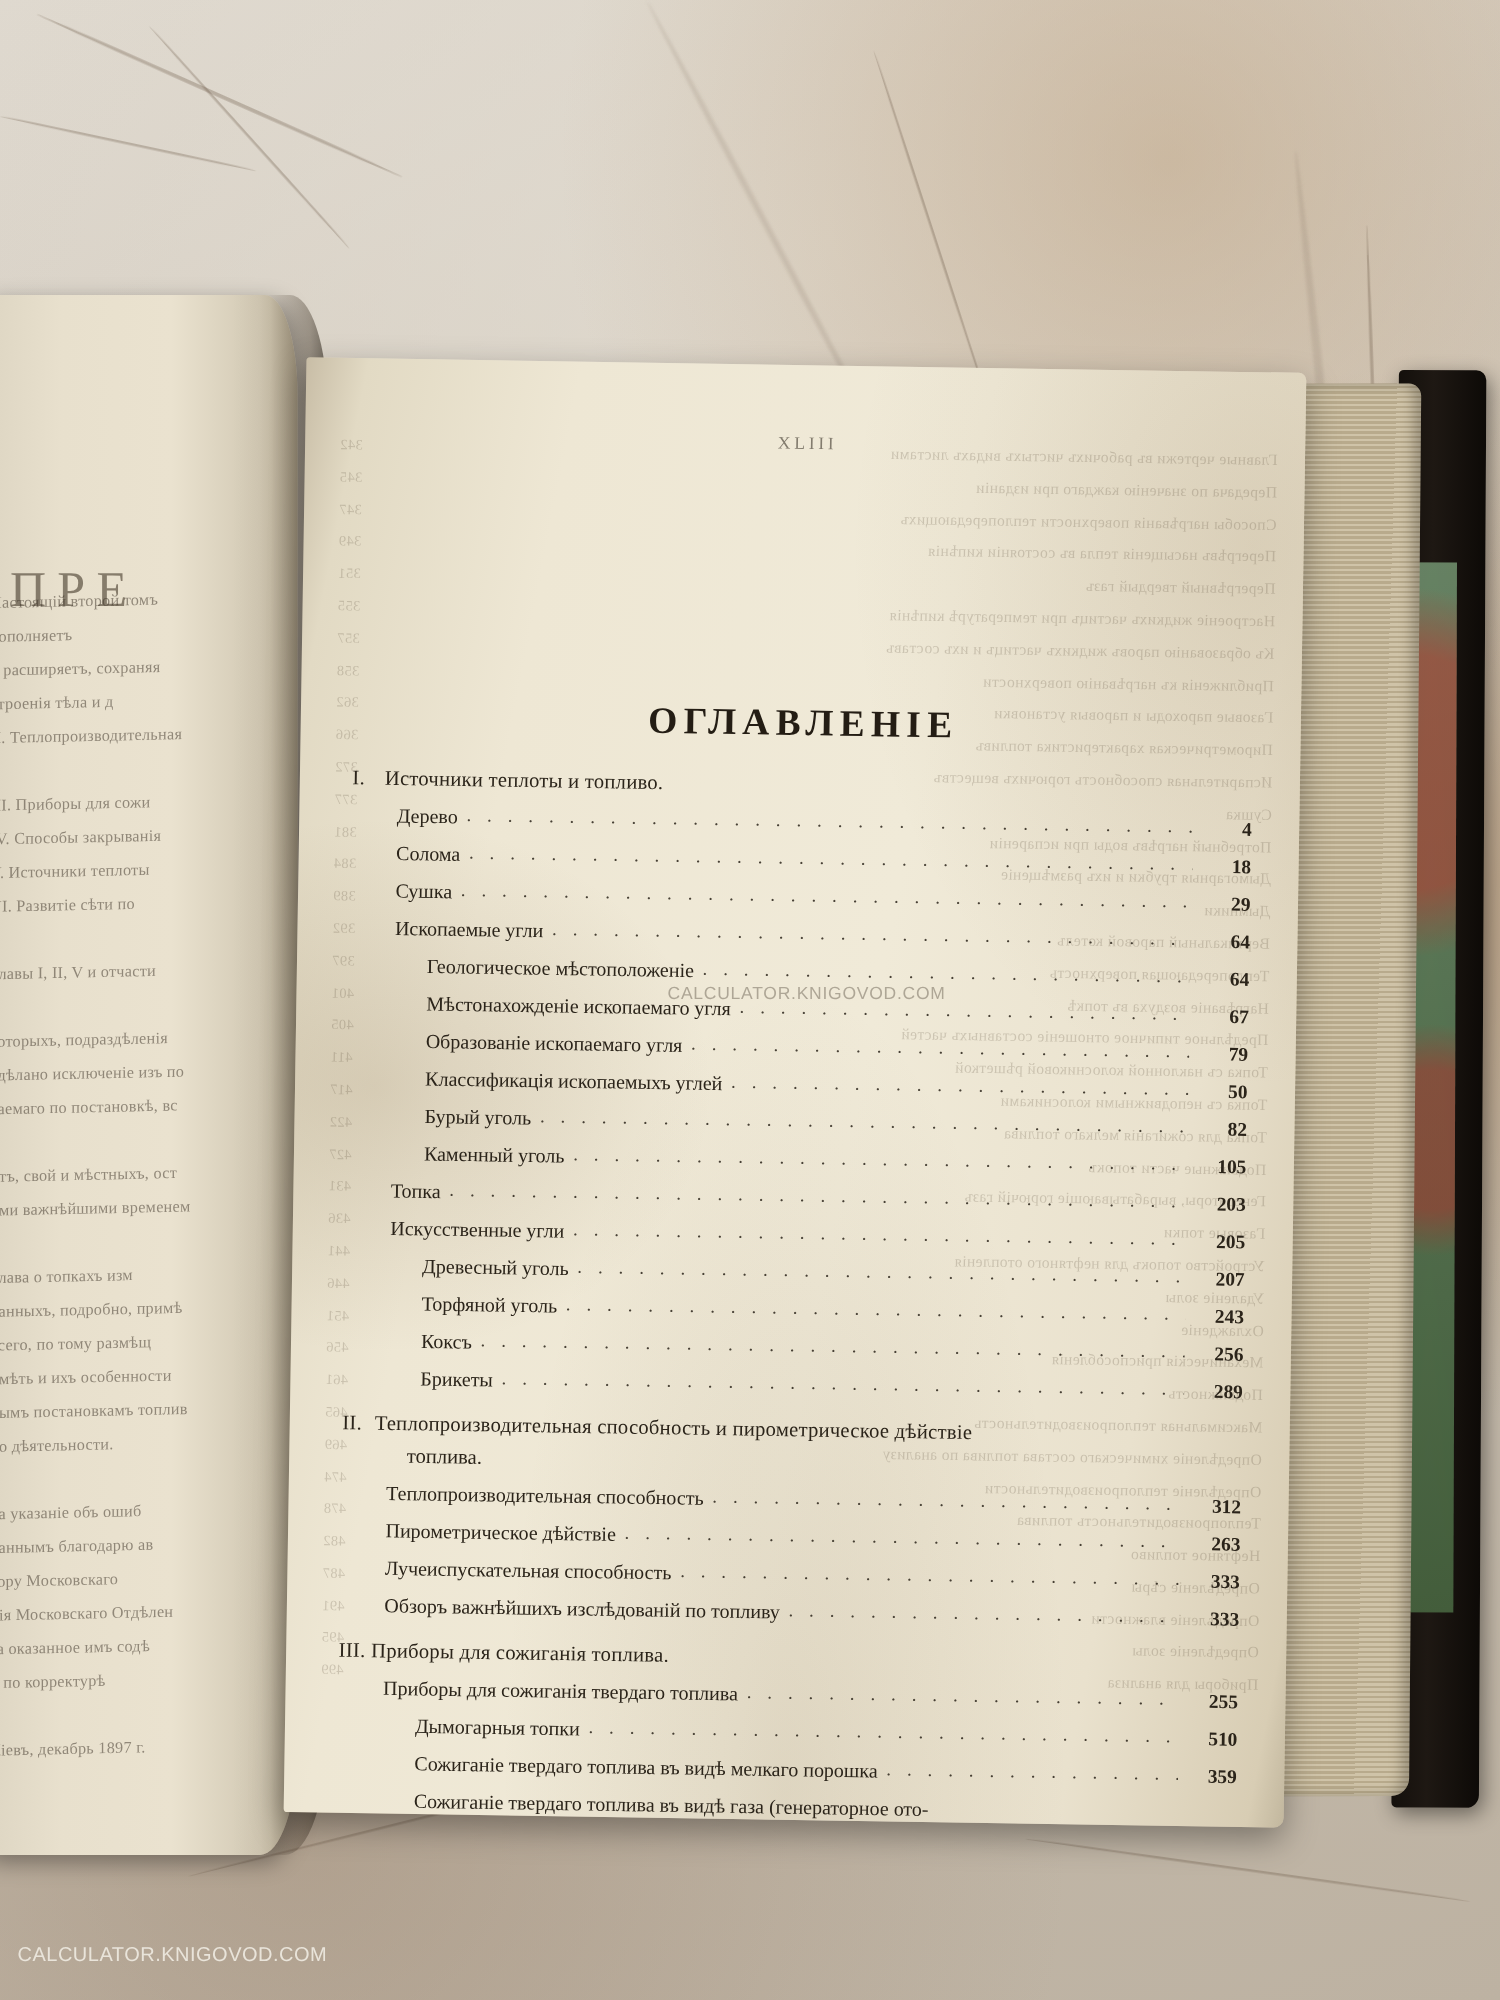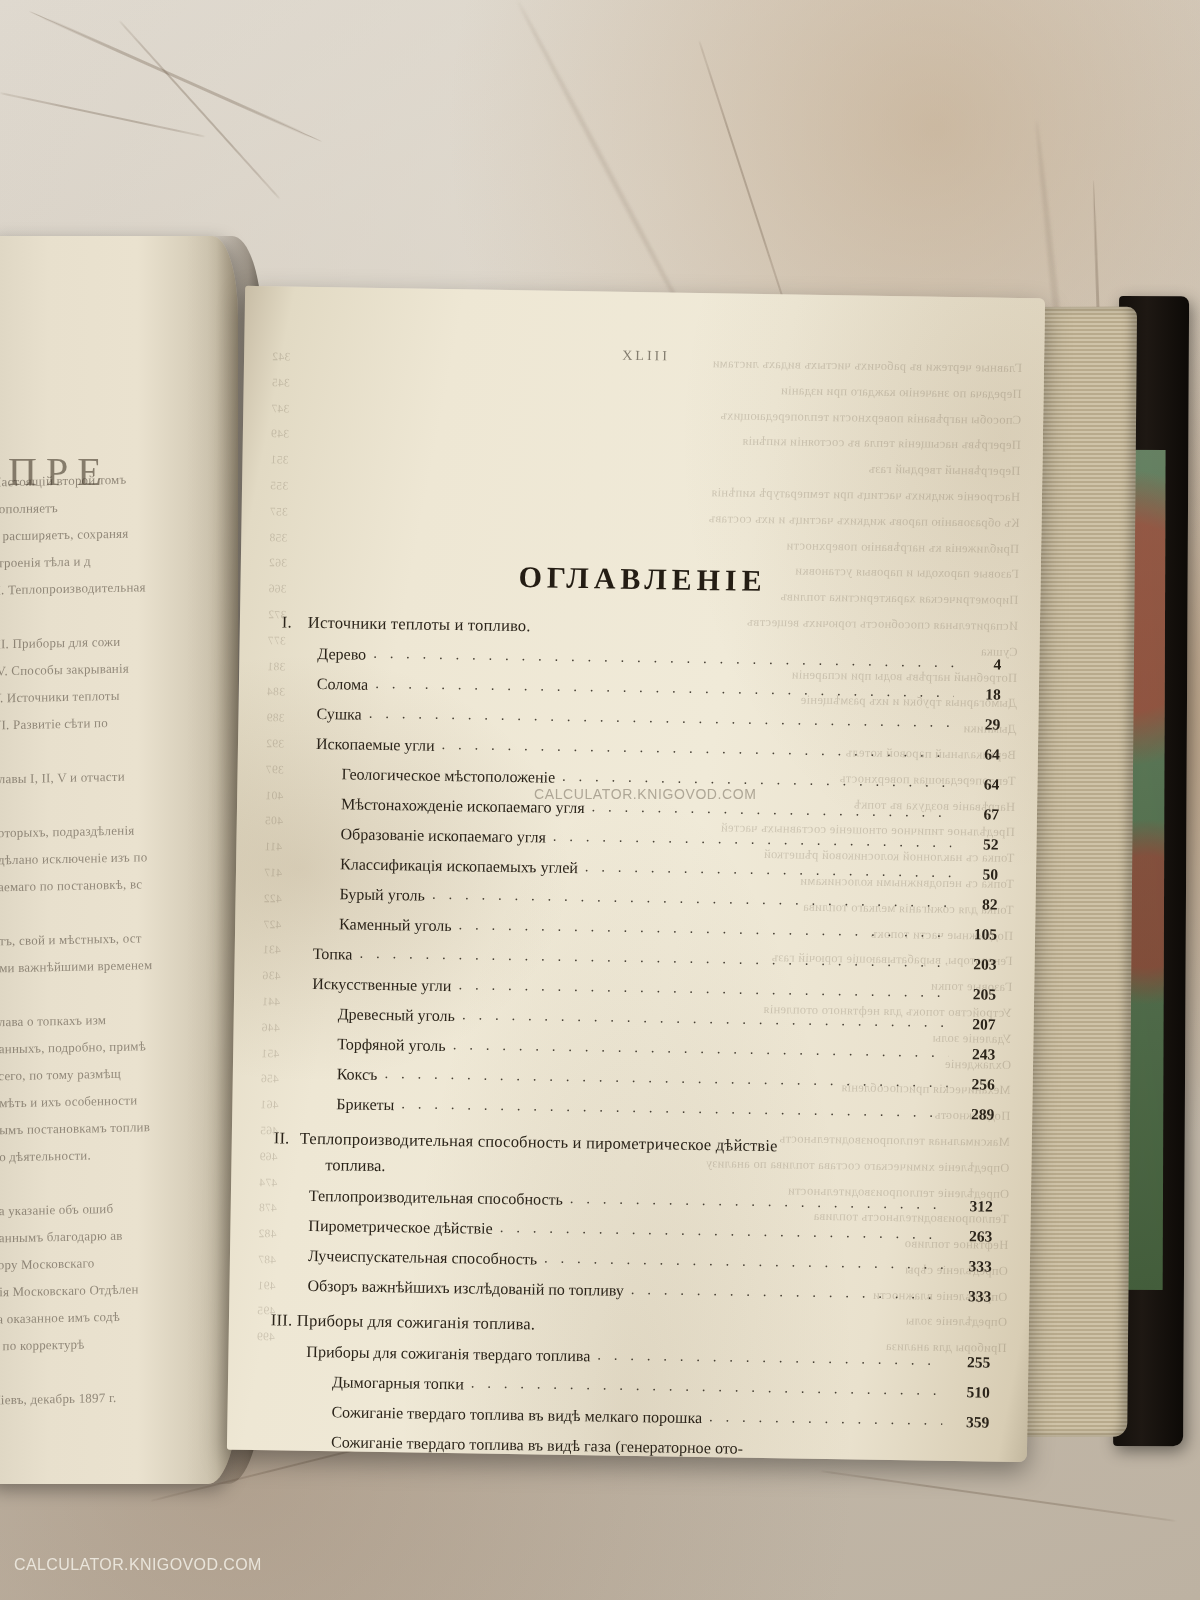--- a/index.html
+++ b/index.html
@@ -509,21 +509,21 @@
               <span class="pg">64</span>
             </div>
             <div class="row lvl2">
               <span class="label">Мѣстонахожденiе ископаемаго угля</span>
               <span class="dots">. . . . . . . . . . . . . . . . . . . . . . . . . . . . . . . . . . . . . . . . . . . . . . . . . . . . . . . . . . . . . . . . . . . . . . </span>
               <span class="pg">67</span>
             </div>
             <div class="row lvl2">
               <span class="label">Образованiе ископаемаго угля</span>
               <span class="dots">. . . . . . . . . . . . . . . . . . . . . . . . . . . . . . . . . . . . . . . . . . . . . . . . . . . . . . . . . . . . . . . . . . . . . . </span>
-              <span class="pg">52</span>
+              <span class="pg">79</span>
             </div>
             <div class="row lvl2">
               <span class="label">Классификацiя ископаемыхъ углей</span>
               <span class="dots">. . . . . . . . . . . . . . . . . . . . . . . . . . . . . . . . . . . . . . . . . . . . . . . . . . . . . . . . . . . . . . . . . . . . . . </span>
               <span class="pg">50</span>
             </div>
             <div class="row lvl2">
               <span class="label">Бурый уголь</span>
               <span class="dots">. . . . . . . . . . . . . . . . . . . . . . . . . . . . . . . . . . . . . . . . . . . . . . . . . . . . . . . . . . . . . . . . . . . . . . </span>
               <span class="pg">82</span>

